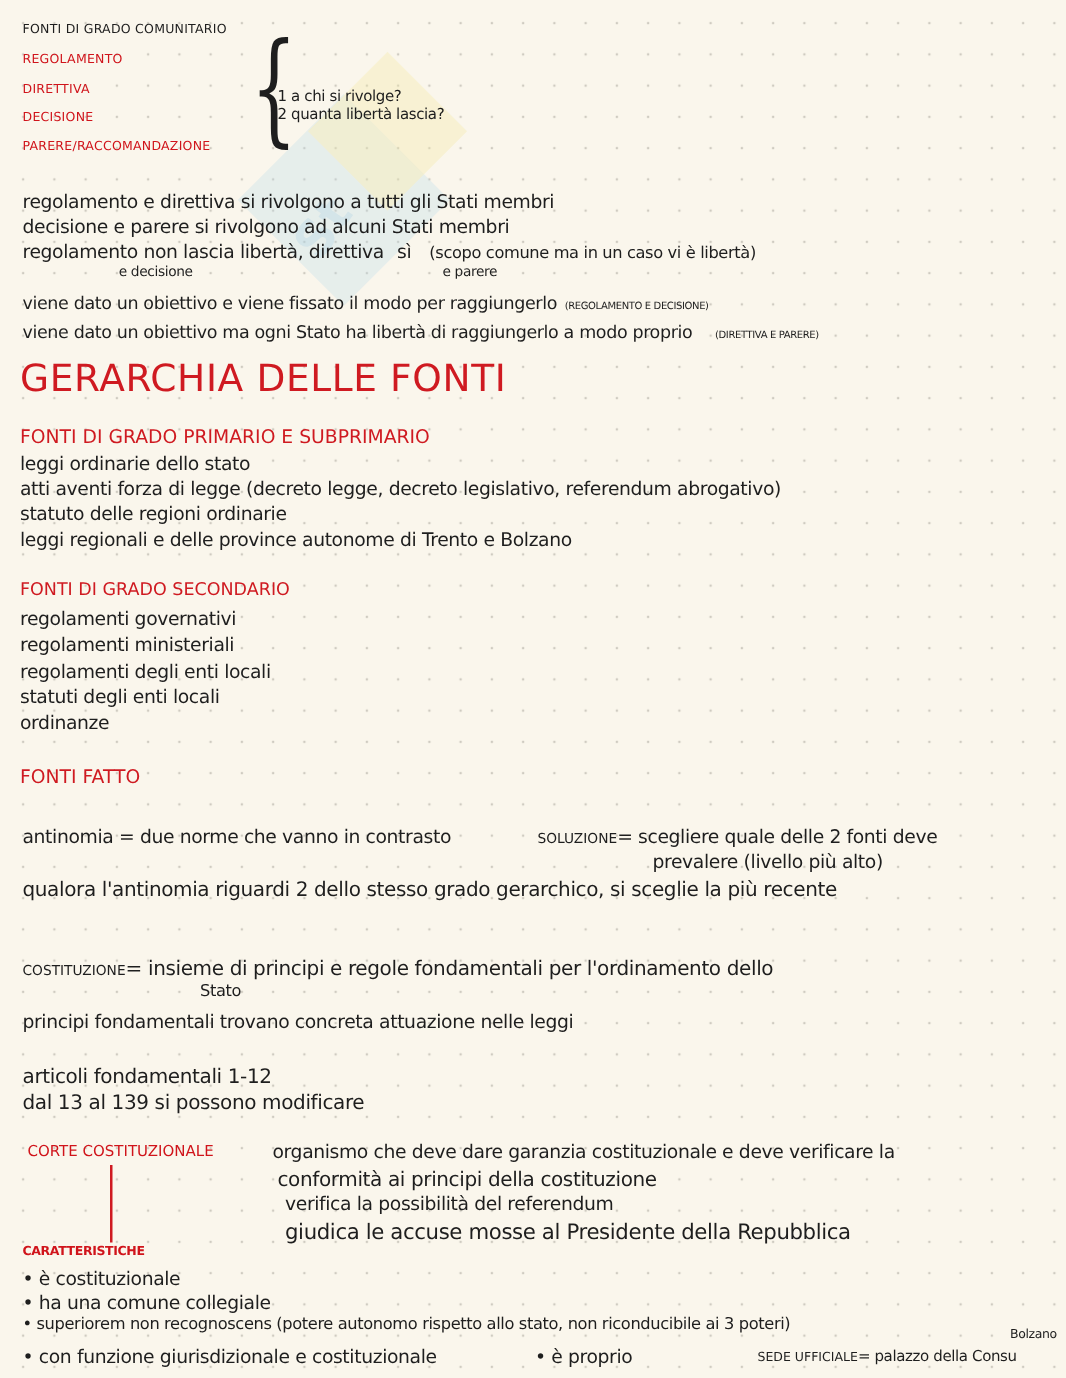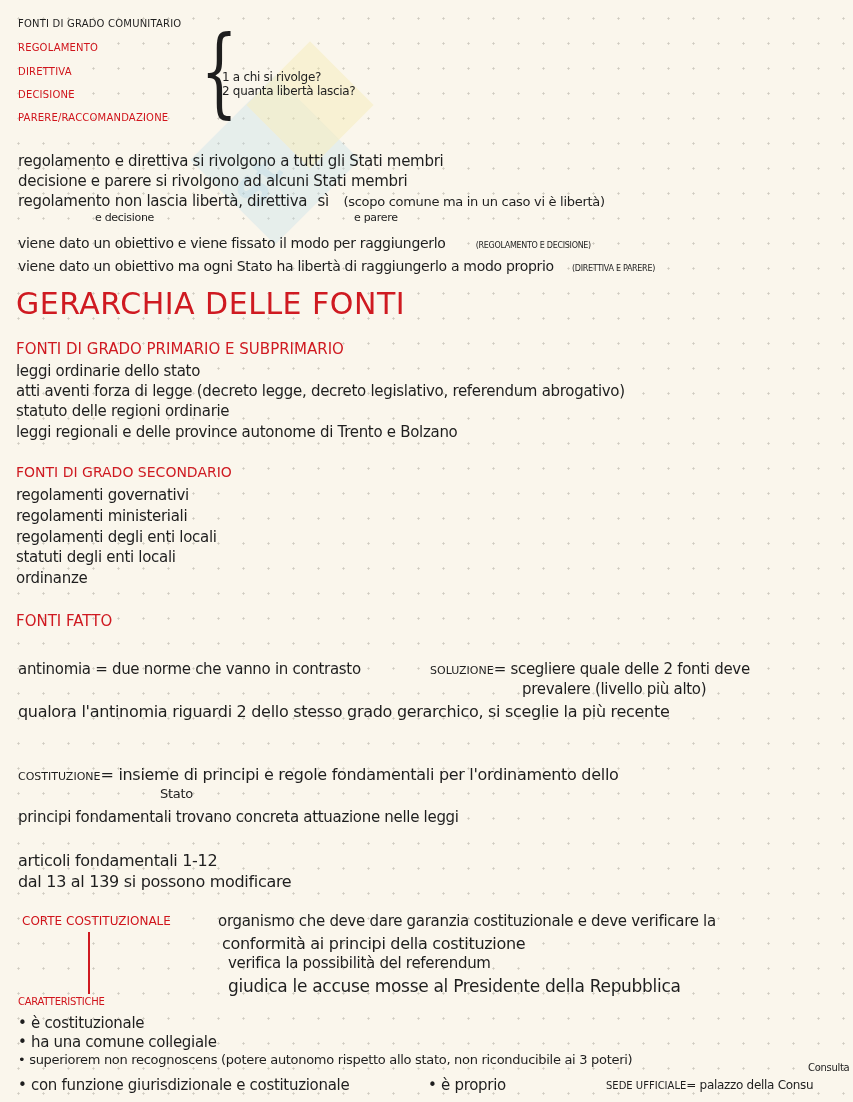--- a/index.html
+++ b/index.html
@@ -52,21 +52,21 @@
 <div class="abs hand" style="left:18px; top:192px;">
   <span>regolamento</span>
   <span>non lascia libertà, direttiva</span>
   <span style="margin-left:6px;">sì</span>
   <span style="margin-left:10px; font-size:13px;">(scopo comune ma in un caso vi è libertà)</span>
 </div>
 <div class="abs hand tiny" style="left:95px; top:211px;">e decisione</div>
 <div class="abs hand tiny" style="left:354px; top:211px;">e parere</div>
 <div class="abs hand" style="left:18px; top:235px; font-size:14px;">
   <span>viene dato un obiettivo e viene fissato il modo per raggiungerlo</span>
-  <span class="micro" style="margin-left:26px;">(REGOLAMENTO E DECISIONE)</span>
+  <span class="micro" style="margin-left:2px;">(REGOLAMENTO E DECISIONE)</span>
 </div>
 <div class="abs hand" style="left:18px; top:258px; font-size:14px;">
   <span>viene dato un obiettivo ma ogni Stato ha libertà di raggiungerlo a modo proprio</span>
   <span class="micro" style="margin-left:14px;">(DIRETTIVA E PARERE)</span>
 </div>
 
 <div class="abs title-big" style="left:16px; top:286px;">GERARCHIA DELLE FONTI</div>
 
 <div class="abs head-red" style="left:16px; top:340px; font-size:15px;">FONTI DI GRADO PRIMARIO E SUBPRIMARIO</div>
 <div class="abs hand" style="left:16px; top:362px;">leggi ordinarie dello stato</div>
@@ -98,22 +98,22 @@
 <div class="abs hand" style="left:18px; top:851px; font-size:16px;">articoli fondamentali  1-12</div>
 <div class="abs hand" style="left:18px; top:872px; font-size:16px;">dal 13 al 139 si possono modificare</div>
 
 <div class="abs hand label-caps red" style="left:22px; top:914px; font-size:12px;">CORTE COSTITUZIONALE</div>
 <div class="vline" style="left:88px; top:932px; height:62px;"></div>
 <div class="abs hand" style="left:218px; top:912px;">organismo che deve dare garanzia costituzionale e deve verificare la</div>
 <div class="abs hand" style="left:222px; top:934px; font-size:16px;">conformità ai principi della costituzione</div>
 <div class="abs hand" style="left:228px; top:954px;">verifica la possibilità del referendum</div>
 <div class="abs hand" style="left:228px; top:976px; font-size:17px;">giudica le accuse mosse al Presidente della Repubblica</div>
 
-<div class="abs hand red" style="left:18px; top:996px; font-size:10px; text-transform:uppercase;">CARATTERISTICHE</div>
+<div class="abs hand red" style="left:18px; top:996px; font-size:10px; text-transform:uppercase;font-weight:bold;">CARATTERISTICHE</div>
 <div class="abs hand" style="left:18px; top:1014px;">• <span>è costituzionale</span></div>
 <div class="abs hand" style="left:18px; top:1033px;">• <span>ha una comune collegiale</span></div>
 <div class="abs hand" style="left:18px; top:1052px; font-size:13px;">• <span>superiorem non recognoscens (potere autonomo rispetto allo stato, non riconducibile ai 3 poteri)</span></div>
 <div class="abs hand" style="left:18px; top:1076px;">• <span>con funzione giurisdizionale e costituzionale</span></div>
 <div class="abs hand" style="left:428px; top:1076px;">• <span>è proprio</span></div>
 <div class="abs hand" style="left:606px; top:1078px; font-size:12px;">
   <span class="label-caps" style="font-size:10px;">SEDE UFFICIALE</span><span>= palazzo della Consu</span>
 </div>
-<div class="abs hand" style="left:808px; top:1062px; font-size:10px;">Consulta</div>
+<div class="abs hand" style="left:808px; top:1062px; font-size:10px;">Bolzano</div>
 
 </body></html>

